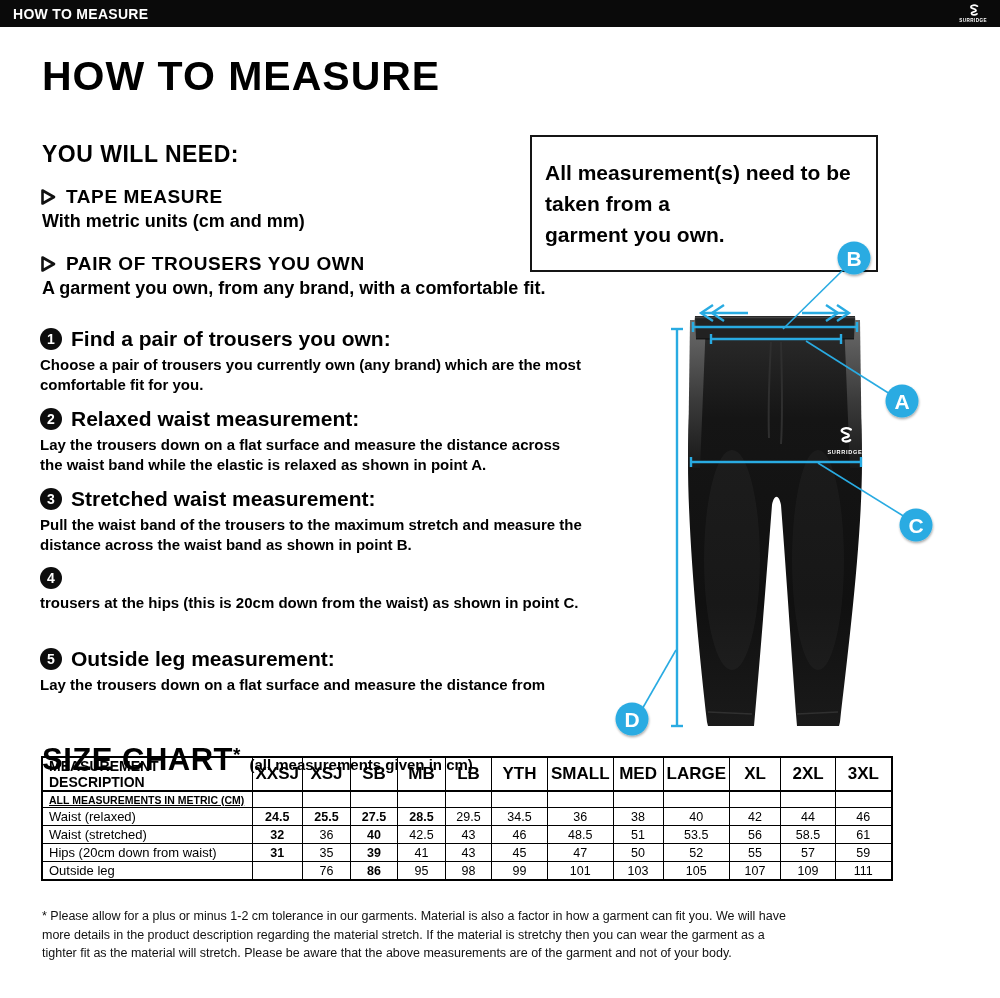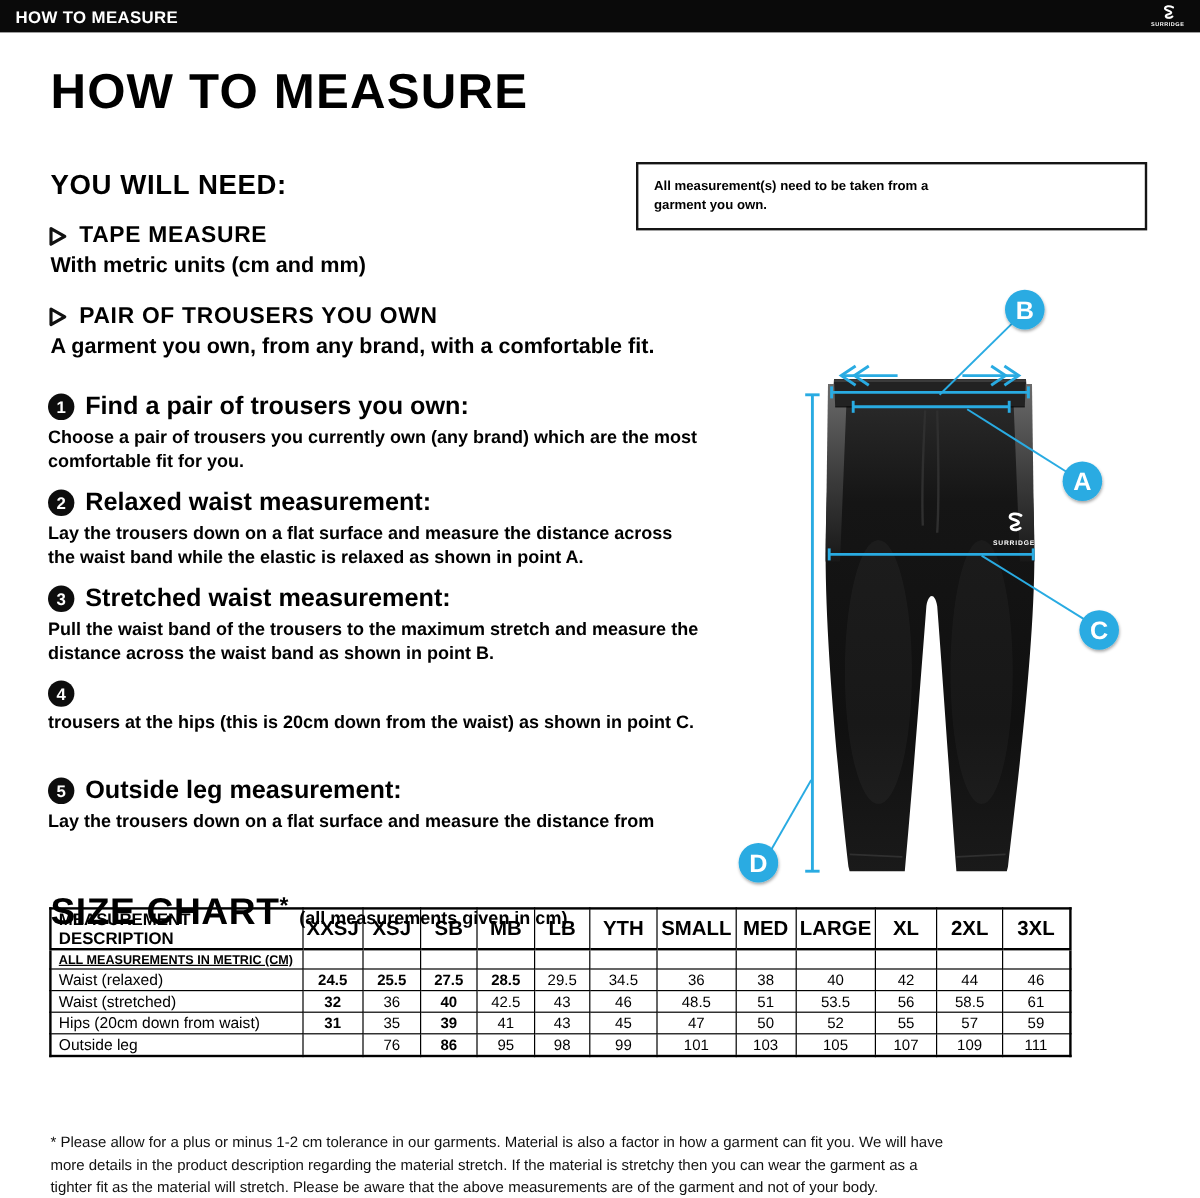--- a/index.html
+++ b/index.html
@@ -10,22 +10,22 @@
   
   .topbar{position:absolute;left:0;top:0;width:1000px;height:27px;background:#0a0a0a;
     display:flex;align-items:center;justify-content:space-between;padding:0 13px;box-sizing:border-box;}
   .topbar-title{color:#fff;font-size:14px;font-weight:800;letter-spacing:.3px;}
   .brand{display:flex;flex-direction:column;align-items:center;line-height:1;}
   .brand-text{color:#fff;font-size:4.6px;font-weight:700;letter-spacing:.45px;margin-top:1px;}
   
   .h1{position:absolute;left:42px;top:56px;font-size:41px;line-height:1;font-weight:800;letter-spacing:1px;}
   .ywn{position:absolute;left:42px;top:143px;font-size:23px;line-height:1;font-weight:800;letter-spacing:.5px;}
   
-  .note-box{position:absolute;left:530px;top:135px;width:426px;box-sizing:border-box;
-    border:2.5px solid #151515;padding:10px 13px;font-size:11px;font-weight:700;line-height:1.48;}
+  .note-box{position:absolute;left:530px;top:135px;width:348px;box-sizing:border-box;
+    border:2.5px solid #151515;padding:20px 13px;font-size:21px;font-weight:700;line-height:1.48;}
   
   .needs{position:absolute;left:40px;top:186px;}
   .need{margin-bottom:21px;}
   .need-row{display:flex;align-items:center;gap:9px;}
   .need-title{font-size:19px;font-weight:800;letter-spacing:.6px;}
   .need-desc{font-size:18px;font-weight:700;margin-top:3px;margin-left:2px;}
   
   .steps{position:absolute;left:40px;top:327px;}
   .step{margin-bottom:13px;height:67px;}
   .step-head{display:flex;align-items:center;gap:9px;}
@@ -45,21 +45,21 @@
     border:2px solid #000;}
   table.sc th,table.sc td{border:1px solid #000;padding:0 3px;overflow:hidden;}
   table.sc th{height:25px;font-size:17px;font-weight:700;border-bottom:2px solid #000;}
   table.sc th.desc{font-size:14px;text-align:left;padding-left:6px;}
   table.sc td{height:17px;font-size:12.5px;text-align:center;font-weight:400;}
   table.sc tr.subrow td{height:15px;text-decoration:underline;}
   table.sc td.sub{font-size:10.5px;font-weight:700;text-align:left;padding-left:6px;}
   table.sc td.lbl{font-size:13px;text-align:left;padding-left:6px;}
   table.sc td.b{font-weight:700;}
   
-  .footnote{position:absolute;left:42px;top:907px;font-size:12.5px;line-height:18.5px;color:#111;margin-top:36px;}
+  .footnote{position:absolute;left:42px;top:907px;font-size:12.5px;line-height:18.5px;color:#111;}
   .footnote div{white-space:nowrap;}
 </style>
 </head>
 <body>
 
 <div class="topbar">
   <div class="topbar-title">HOW TO MEASURE</div>
   <div class="brand">
     <svg width="15" height="14" viewBox="0 0 18 16">
       <path d="M13.8,2.2 C10.2,0.2 6.0,1.0 5.8,3.2 C5.6,5.4 11.4,5.0 12.0,7.2 C12.6,9.4 6.2,8.8 6.6,11.0 C7.0,13.2 11.6,13.0 13.2,11.4" fill="none" stroke="#fff" stroke-width="2.1" stroke-linecap="round"></path>

